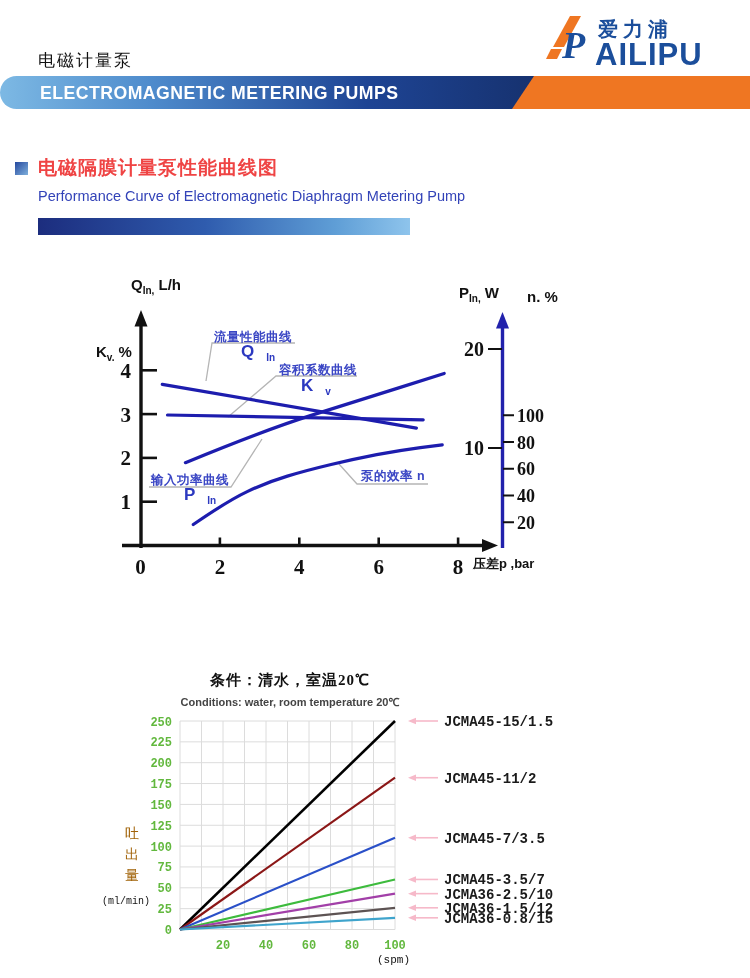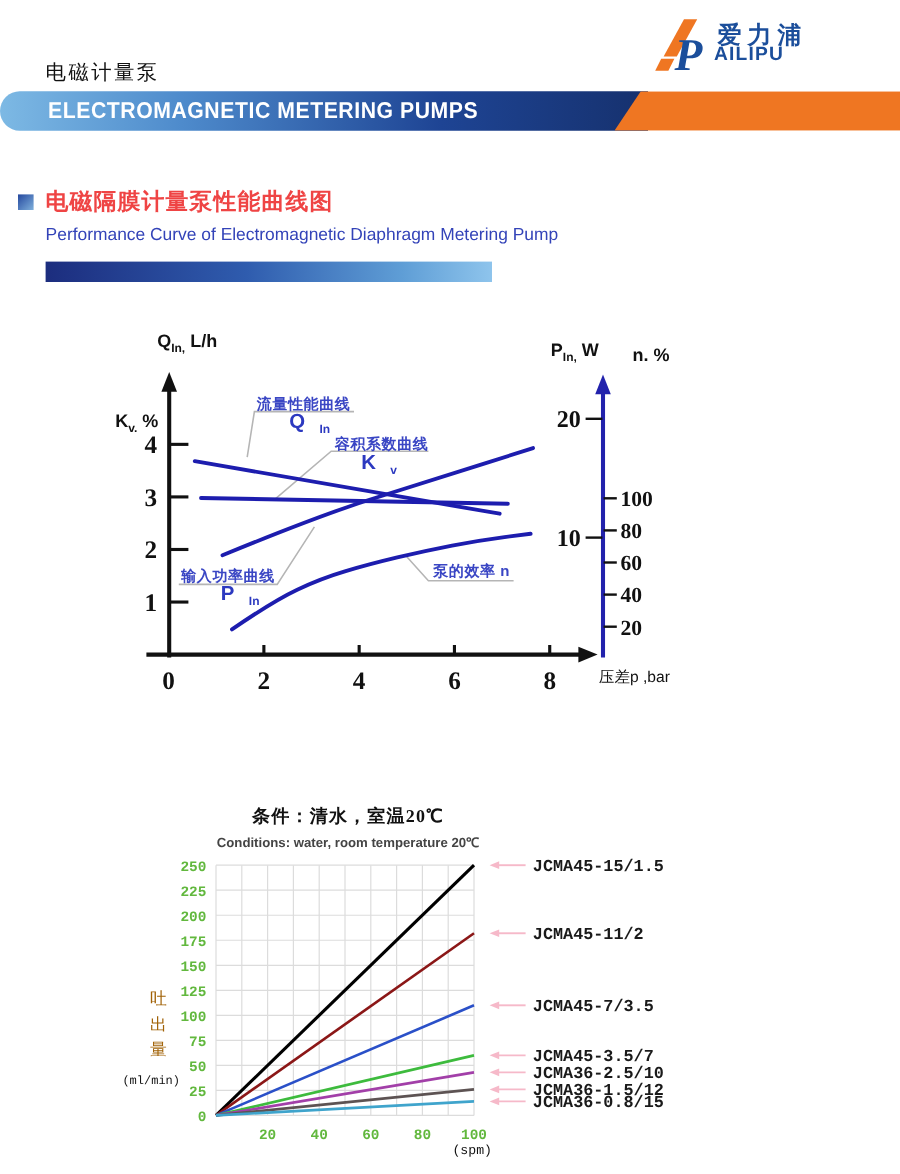--- a/index.html
+++ b/index.html
@@ -12,21 +12,21 @@
   #banner{left:0;top:76px;width:672px;height:33px;}
   #banner-blue{position:absolute;left:0;top:0;width:540px;height:33px;border-radius:17px 0 0 17px;
       background:linear-gradient(90deg,#7db9e4 0%,#4e8bcc 28%,#1e4494 68%,#16316e 100%);}
   #banner-orange{position:absolute;left:512px;top:0;width:238px;height:33px;background:#ef7622;
       clip-path:polygon(22px 0,100% 0,100% 100%,0 100%);}
   #banner-text{position:absolute;left:40px;top:6px;color:#fff;font-size:19px;font-weight:bold;
       letter-spacing:.5px;transform:scaleX(.93);transform-origin:left;white-space:nowrap;}
   #logo{left:540px;top:13px;width:180px;height:52px;}
   #logo-mark{position:absolute;left:0;top:0;}
   #brand-cn{position:absolute;left:58px;top:3px;font-size:20px;font-weight:bold;color:#1b4e9b;letter-spacing:5px;}
-  #brand-en{position:absolute;left:55px;top:24px;font-size:16px;font-weight:900;color:#1b4e9b;letter-spacing:1px;}
+  #brand-en{position:absolute;left:55px;top:24px;font-size:31px;font-weight:900;color:#1b4e9b;letter-spacing:1px;}
 
   
   #sec-bullet{left:15px;top:162px;width:13px;height:13px;background:linear-gradient(135deg,#24489e,#7fb0dc);}
   #sec-title-cn{left:38px;top:155px;font-size:19px;font-weight:bold;color:#ef4444;letter-spacing:1px;}
   #sec-title-en{left:38px;top:188px;font-size:14.5px;color:#3343b8;}
   #sec-bar{left:38px;top:218px;width:372px;height:17px;
       background:linear-gradient(90deg,#1c2d7e 0%,#2f5cae 45%,#5f9ed6 80%,#8ec4ec 100%);}
 
   
   .n21{font-family:"Liberation Serif",serif;font-weight:bold;font-size:21px;fill:#111;}
@@ -34,21 +34,21 @@
   .n18{font-family:"Liberation Serif",serif;font-weight:bold;font-size:18px;fill:#111;}
   .g13{font-family:"Liberation Mono",monospace;font-weight:bold;font-size:12px;fill:#62b83e;}
   .leg{font-family:"Liberation Mono",monospace;font-weight:600;font-size:14px;fill:#1a1a1a;}
 
   
   .axlbl{font-size:15px;font-weight:bold;color:#111;white-space:nowrap;}
   .axlbl sub{font-size:10px;}
   .callout{color:#3a46c4;font-size:12.5px;font-weight:bold;letter-spacing:.5px;white-space:nowrap;}
   .sym2{color:#2c39c0;font-size:17px;font-weight:bold;white-space:nowrap;}
   .sym2 sub{font-size:10px;padding-left:12px;}
-  #c1-xlabel{left:499px;top:555px;font-size:13px;color:#111;white-space:nowrap;}
+  #c1-xlabel{left:473px;top:555px;font-size:13px;color:#111;white-space:nowrap;font-weight:bold;}
 
   
   #c2-title{left:160px;top:671px;width:260px;text-align:center;font-family:"Liberation Serif",serif;
       font-size:15px;font-weight:bold;color:#111;letter-spacing:1px;white-space:nowrap;}
   #c2-subtitle{left:160px;top:694px;width:260px;text-align:center;font-size:11px;font-weight:bold;color:#444;}
   #c2-ylabel{left:124px;top:823px;width:16px;font-family:"Liberation Serif",serif;font-size:14px;color:#a16207;
       line-height:21px;word-break:break-all;text-align:center;}
   #c2-ylabel-unit{left:102px;top:896px;font-family:"Liberation Mono",monospace;font-size:10px;color:#111;white-space:nowrap;}
   #c2-xlabel-unit{left:377px;top:954px;font-family:"Liberation Mono",monospace;font-size:11px;color:#111;white-space:nowrap;}
 </style>

